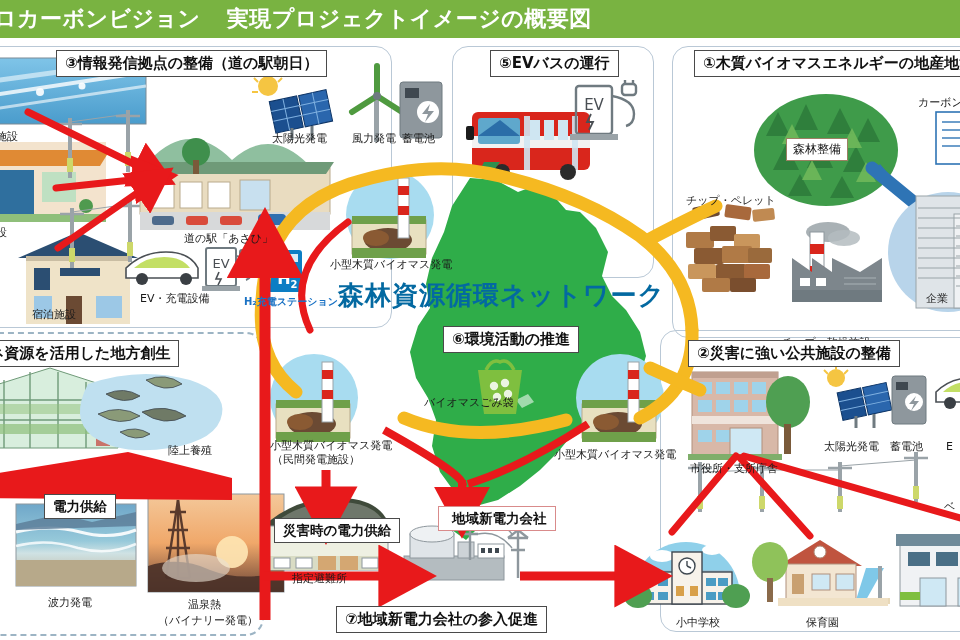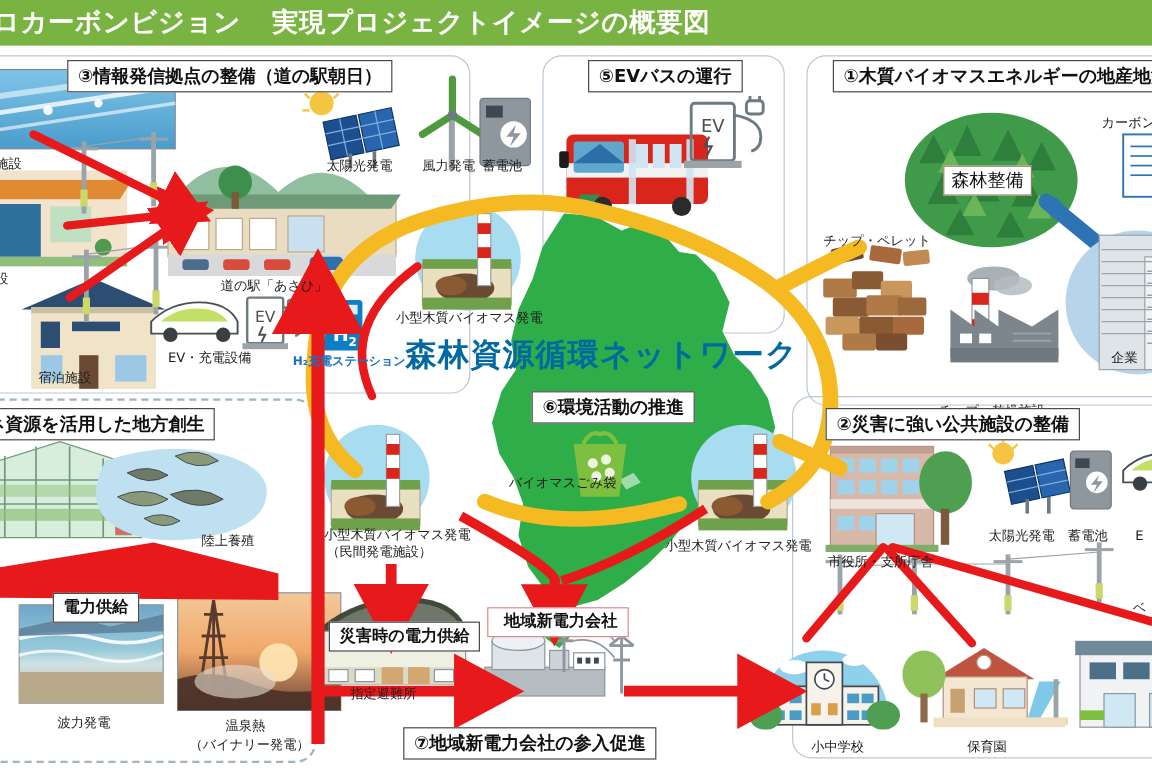--- a/index.html
+++ b/index.html
@@ -73,21 +73,21 @@
     z-index:31;
   }
   
   svg.layer{position:absolute;left:0;top:0;width:960px;height:640px;overflow:visible;}
   .l-art{z-index:10;}
   .l-flow{z-index:20;}
   
   .boxlbl{
     position:absolute;
     border:1px solid #9c8063;background:#fff;
-    font-size:15px;padding:2px 6px;color:#111;white-space:nowrap;z-index:29;
+    font-size:12px;padding:2px 6px;color:#111;white-space:nowrap;z-index:29;
   }
 </style>
 </head>
 <body>
 
 <div id="canvas">
 
   <div class="header">
     <div class="header-title">
       <span>ロカーボンビジョン</span><span class="gap"></span><span>実現プロジェクトイメージの概要図</span>
@@ -761,21 +761,21 @@
   <div class="lbl ctr" style="left:554px;top:448px;">小型木質バイオマス発電</div>
 
   <div class="titlebox small" style="left:44px;top:480px;margin-top:14px;">電力供給</div>
   <div class="lbl" style="left:168px;top:444px;">陸上養殖</div>
   <div class="lbl" style="left:48px;top:596px;">波力発電</div>
   <div class="lbl" style="left:188px;top:598px;">温泉熱</div>
   <div class="lbl" style="left:158px;top:614px;">（バイナリー発電）</div>
 
   <div class="titlebox small" style="left:274px;top:518px;">災害時の電力供給</div>
   <div class="lbl" style="left:292px;top:572px;">指定避難所</div>
-  <div class="titlebox red small" style="left:406px;top:506px;padding-left:13px;">地域新電力会社</div>
+  <div class="titlebox red small" style="left:438px;top:506px;padding-left:13px;">地域新電力会社</div>
 
   <div class="lbl" style="left:690px;top:462px;">市役所・支所庁舎</div>
   <div class="lbl" style="left:824px;top:440px;">太陽光発電</div>
   <div class="lbl" style="left:890px;top:440px;">蓄電池</div>
   <div class="lbl" style="left:946px;top:440px;">E</div>
   <div class="lbl" style="left:676px;top:616px;">小中学校</div>
   <div class="lbl" style="left:806px;top:616px;">保育園</div>
   <div class="lbl" style="left:944px;top:500px;">ベ</div>
 
 </div>

